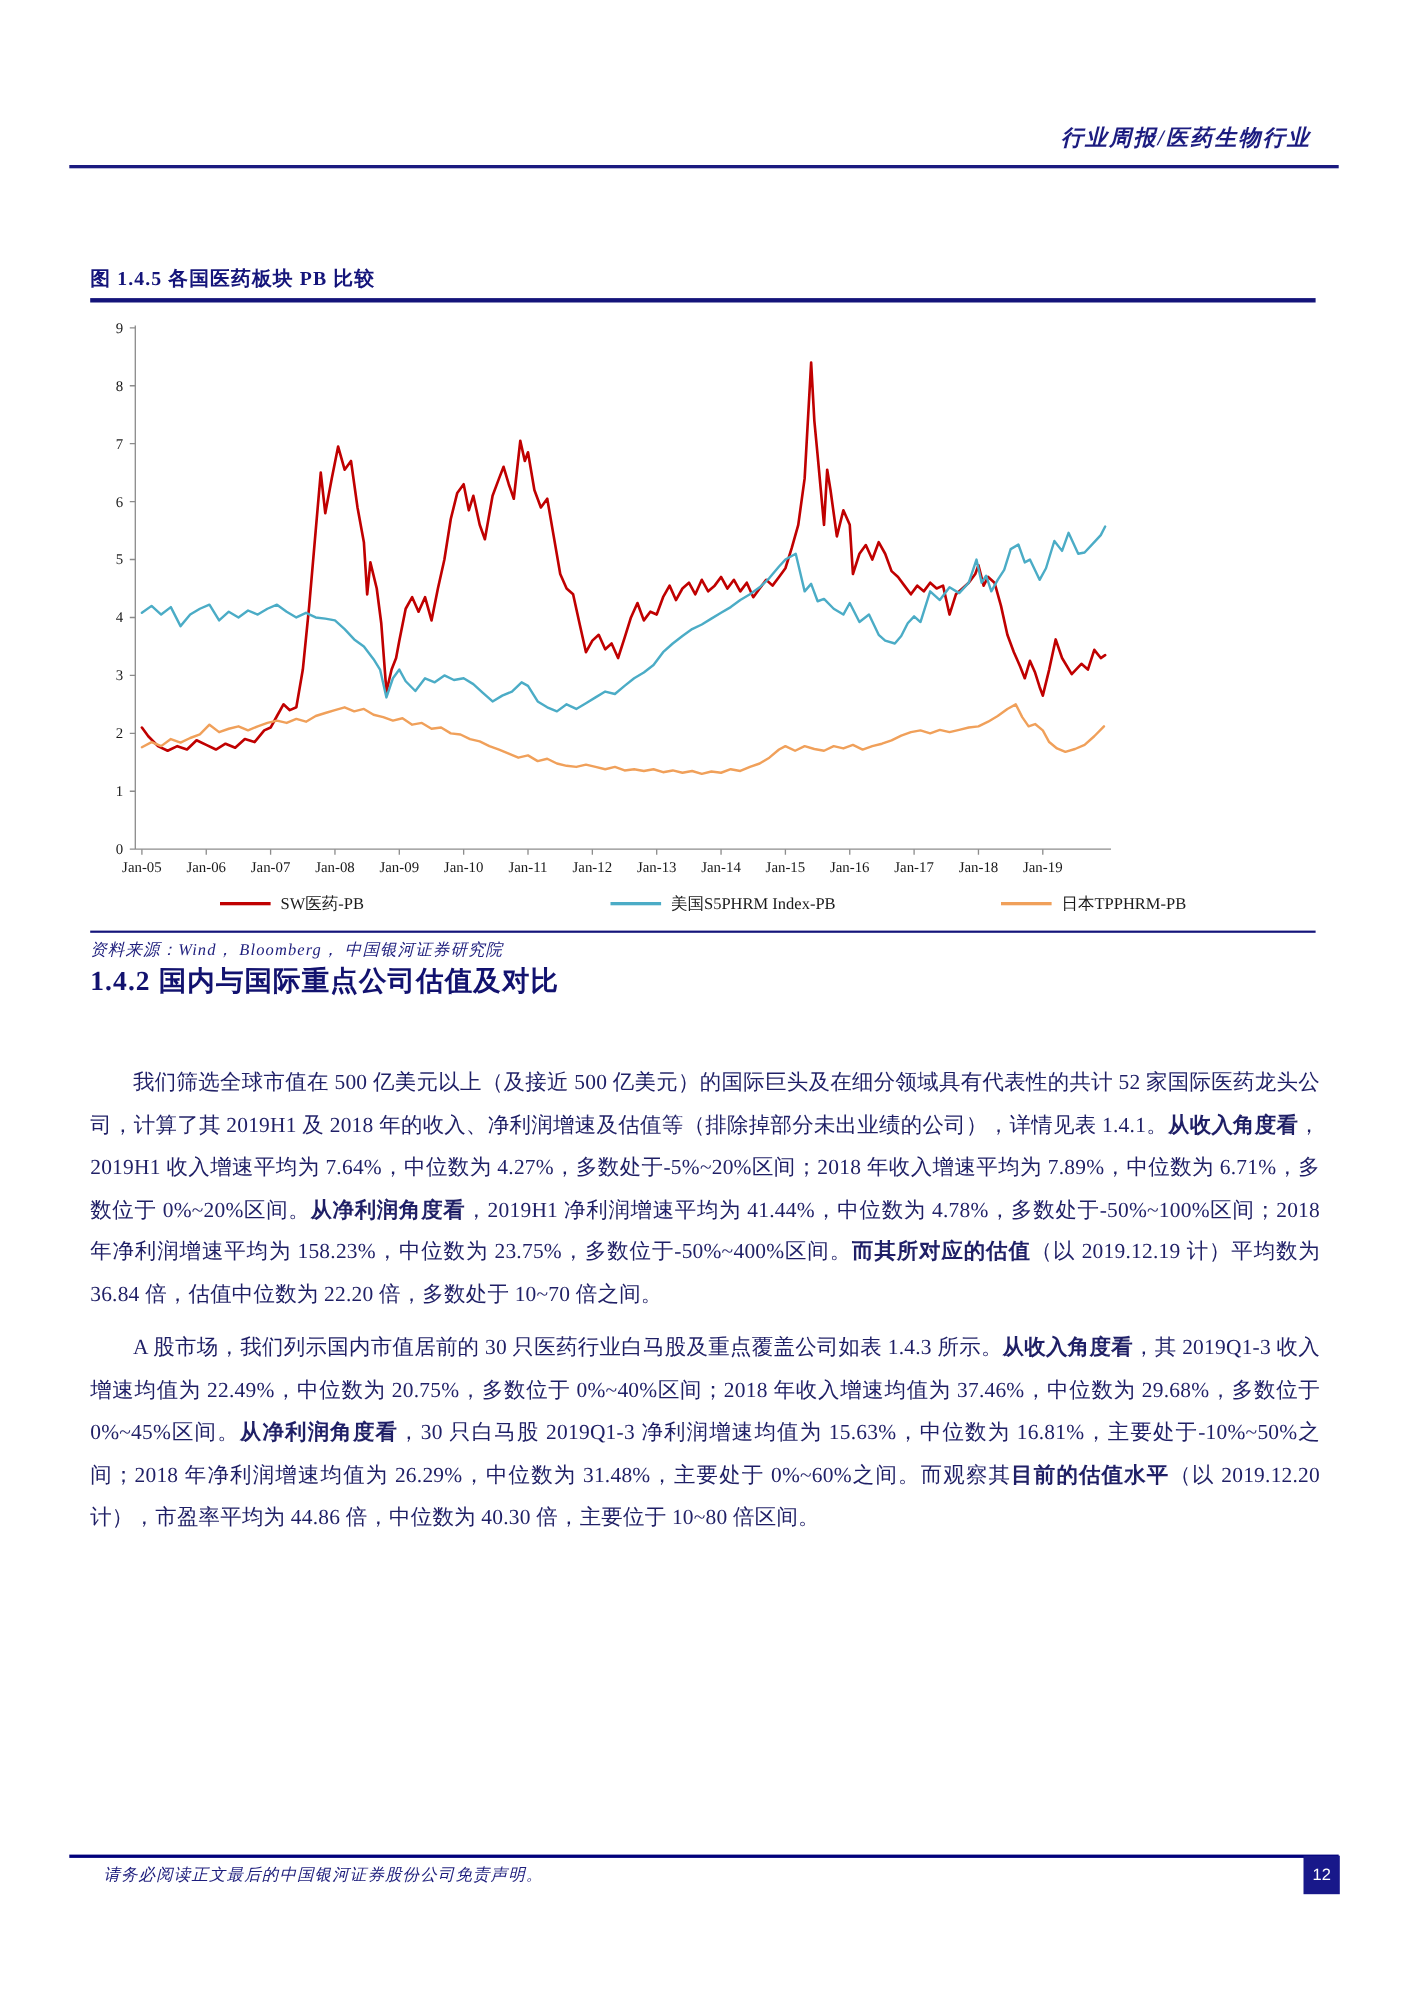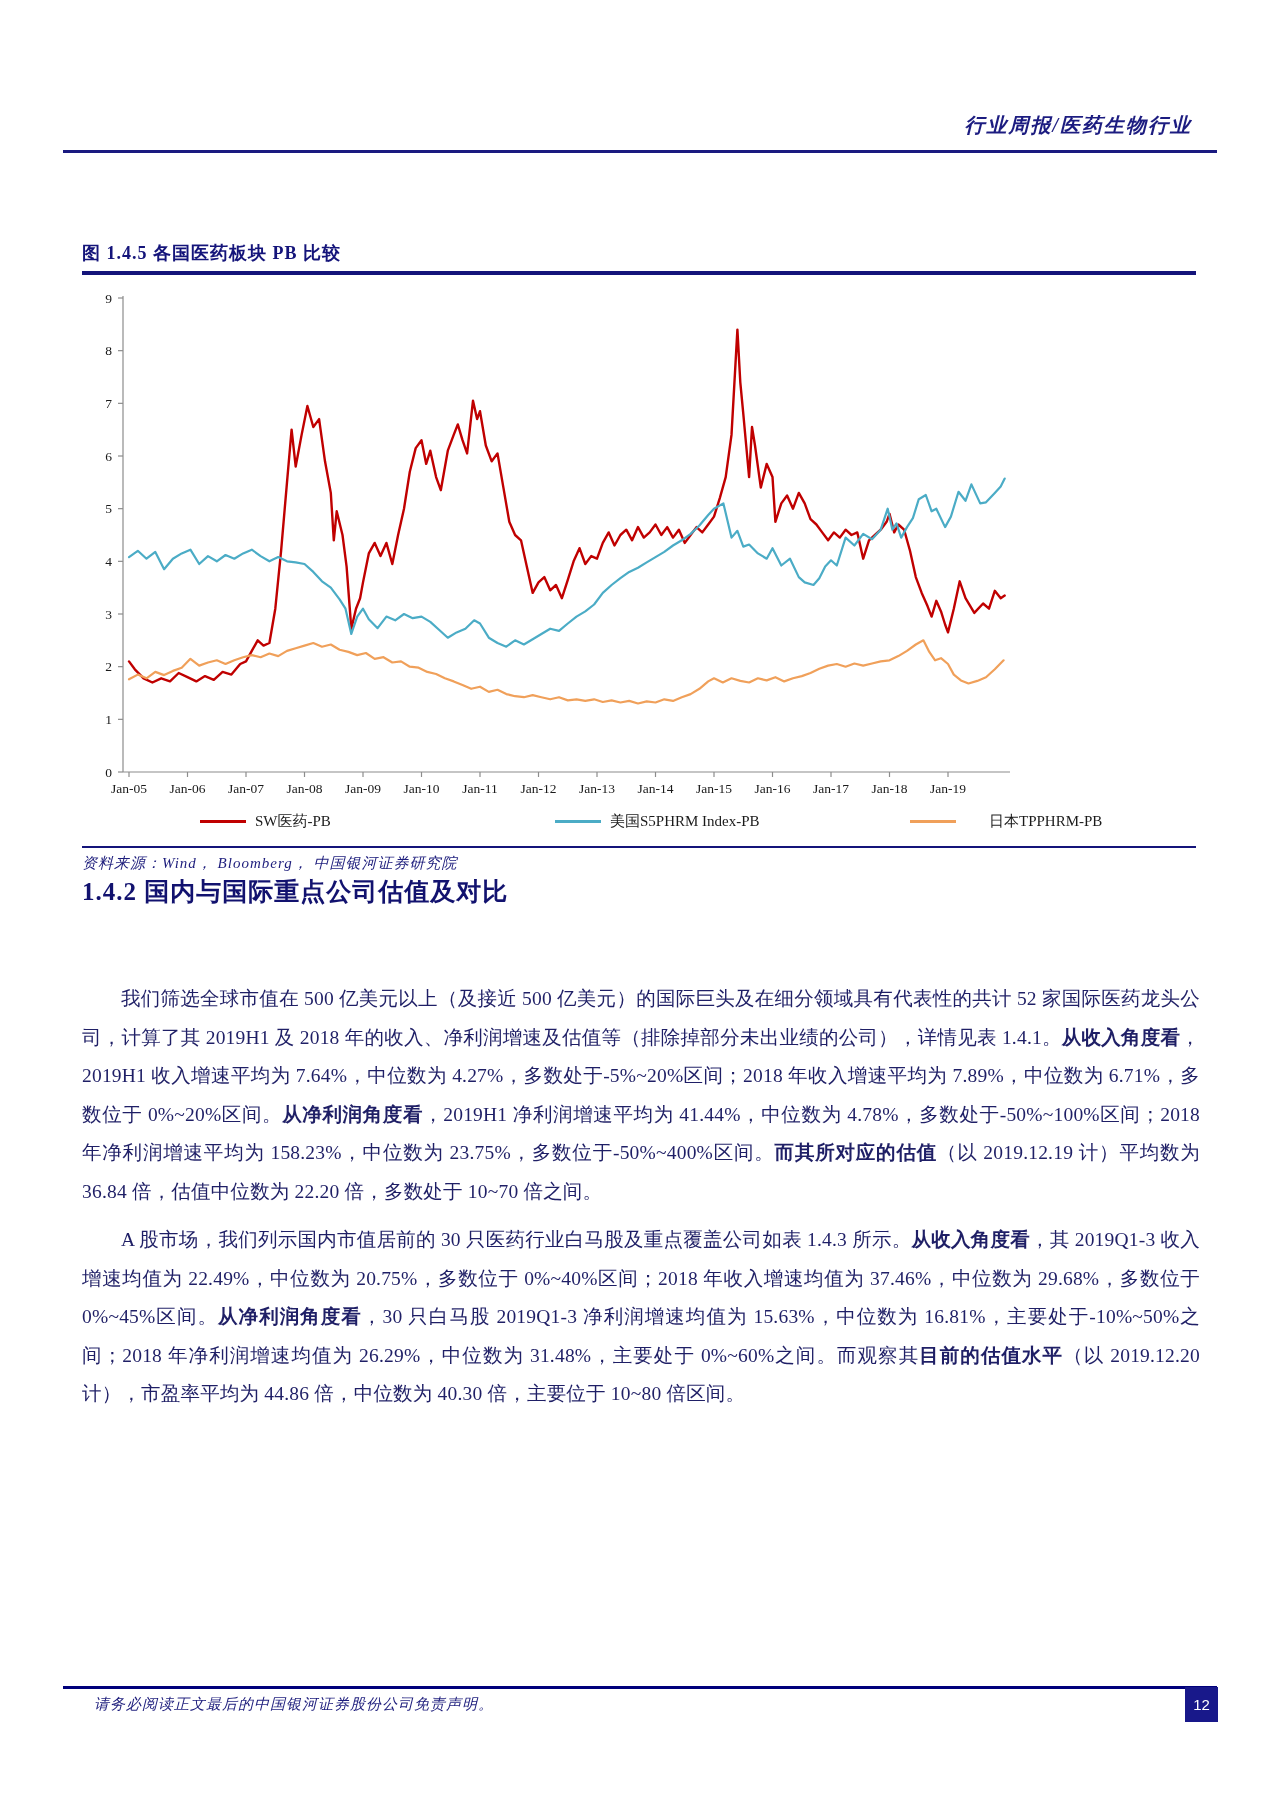--- a/index.html
+++ b/index.html
@@ -22,21 +22,21 @@
   #figure-rule{left:82px;top:271px;width:1114px;height:3.5px;background:#14147a;}
   #chart-box{position:absolute;left:85px;top:286px;width:940px;height:508px;}
   #legend{position:absolute;left:85px;top:812px;width:1110px;height:24px;}
   .legend-item{position:absolute;display:flex;align-items:center;white-space:nowrap;}
   .legend-swatch{display:inline-block;width:46px;height:3px;margin-right:9px;}
   .legend-label{font-size:15px;color:#1a1a1a;}
   #legend-rule{left:82px;top:846px;width:1114px;height:2px;background:#14147a;}
   #source-note{position:absolute;left:82px;top:854px;font-size:15px;font-style:italic;color:#1d1d7c;letter-spacing:1px;}
   
   #section-heading{position:absolute;left:82px;top:875px;font-size:25px;font-weight:bold;color:#12126f;letter-spacing:1px;text-align:center;}
-  #paragraphs{position:absolute;left:82px;top:966px;width:1118px;margin-top:14px;}
+  #paragraphs{position:absolute;left:82px;top:966px;width:1118px;}
   .para{font-size:19.5px;line-height:38.5px;color:#1f1f66;text-align:justify;text-indent:2em;margin:0 0 10px 0;letter-spacing:0.2px;}
   .para b{font-weight:bold;}
   
   #footer-rule{left:63px;top:1686px;width:1154px;height:3px;background:#00007b;}
   #disclaimer{position:absolute;left:94px;top:1695px;font-size:15px;font-style:italic;color:#1d1d7c;letter-spacing:1px;}
   #page-badge{position:absolute;left:1185px;top:1687px;width:33px;height:35px;background:#18188a;color:#fff;
     display:flex;align-items:center;justify-content:center;font-size:15px;font-family:"Liberation Sans","DejaVu Sans",sans-serif;}
   
   .tick-label{font-family:"Liberation Serif","DejaVu Serif",serif;font-size:13.5px;fill:#1a1a1a;}
 </style>
@@ -109,21 +109,21 @@
       </svg></div>
   <div id="legend">
       <span class="legend-item" style="left: 115px;">
         <span class="legend-swatch" style="background: rgb(192, 0, 0);"></span>
         <span class="legend-label">SW医药-PB</span>
       </span>
       <span class="legend-item" style="left: 470px;">
         <span class="legend-swatch" style="background: rgb(75, 172, 198);"></span>
         <span class="legend-label">美国S5PHRM Index-PB</span>
       </span>
-      <span class="legend-item" style="left: 825px; gap: 24px;">
+      <span class="legend-item" style="left: 825px;">
         <span class="legend-swatch" style="background: rgb(240, 160, 90);"></span>
         <span class="legend-label">日本TPPHRM-PB</span>
       </span>
     </div>
   <div id="legend-rule" class="rule"></div>
   <div id="source-note">资料来源：Wind， Bloomberg， 中国银河证券研究院</div>
 
   <div id="section-heading">1.4.2 国内与国际重点公司估值及对比</div>
   <div id="paragraphs">
       <p class="para"><span>我们筛选全球市值在 500 亿美元以上（及接近 500 亿美元）的国际巨头及在细分领域具有代表性的共计 52 家国际医药龙头公司，计算了其 2019H1 及 2018 年的收入、净利润增速及估值等（排除掉部分未出业绩的公司），详情见表 1.4.1。</span><b>从收入角度看</b><span>，2019H1 收入增速平均为 7.64%，中位数为 4.27%，多数处于-5%~20%区间；2018 年收入增速平均为 7.89%，中位数为 6.71%，多数位于 0%~20%区间。</span><b>从净利润角度看</b><span>，2019H1 净利润增速平均为 41.44%，中位数为 4.78%，多数处于-50%~100%区间；2018 年净利润增速平均为 158.23%，中位数为 23.75%，多数位于-50%~400%区间。</span><b>而其所对应的估值</b><span>（以 2019.12.19 计）平均数为 36.84 倍，估值中位数为 22.20 倍，多数处于 10~70 倍之间。</span></p>

